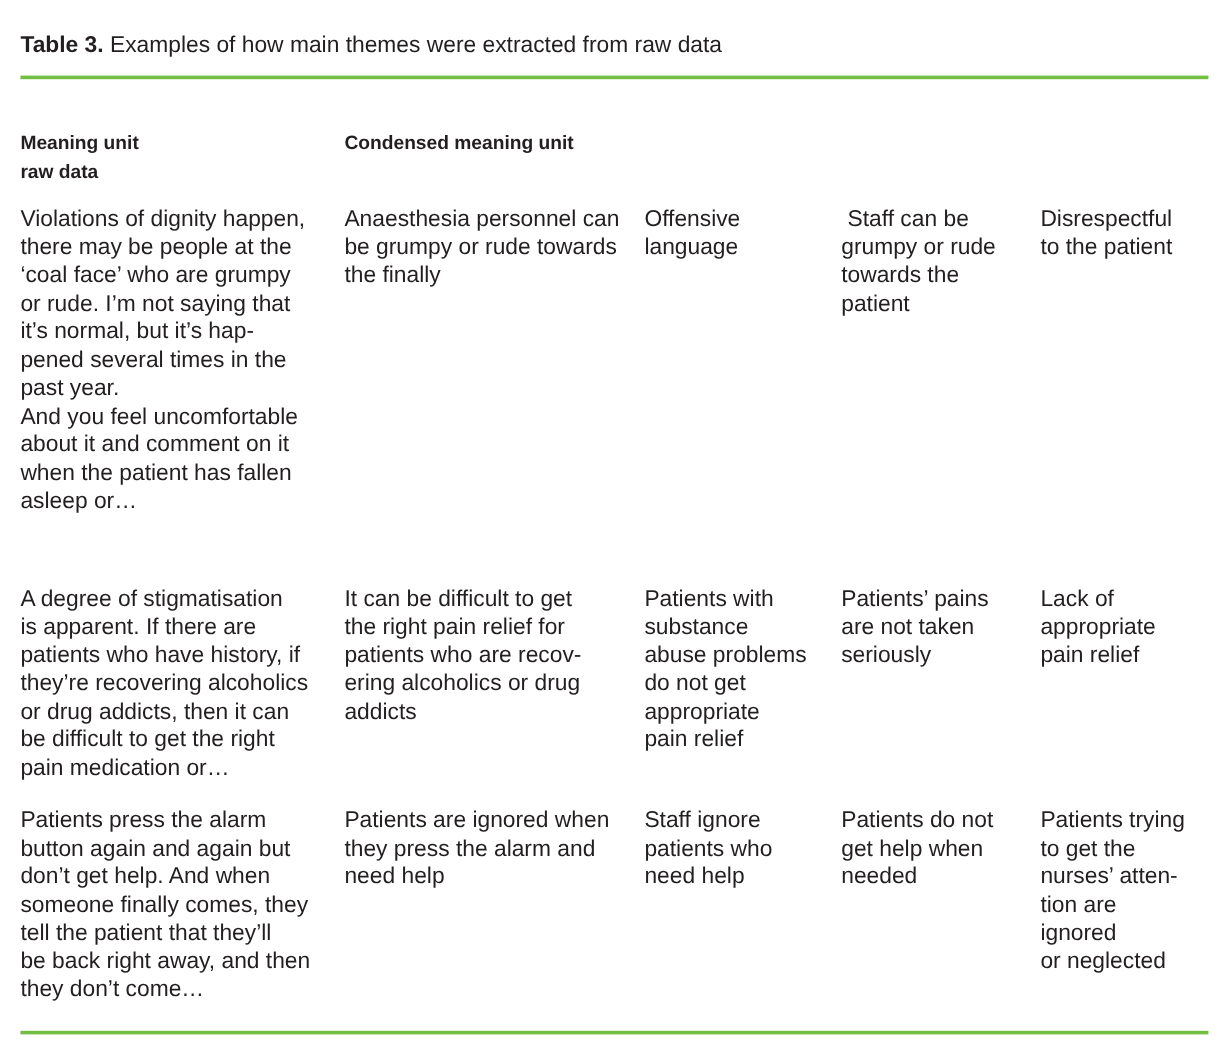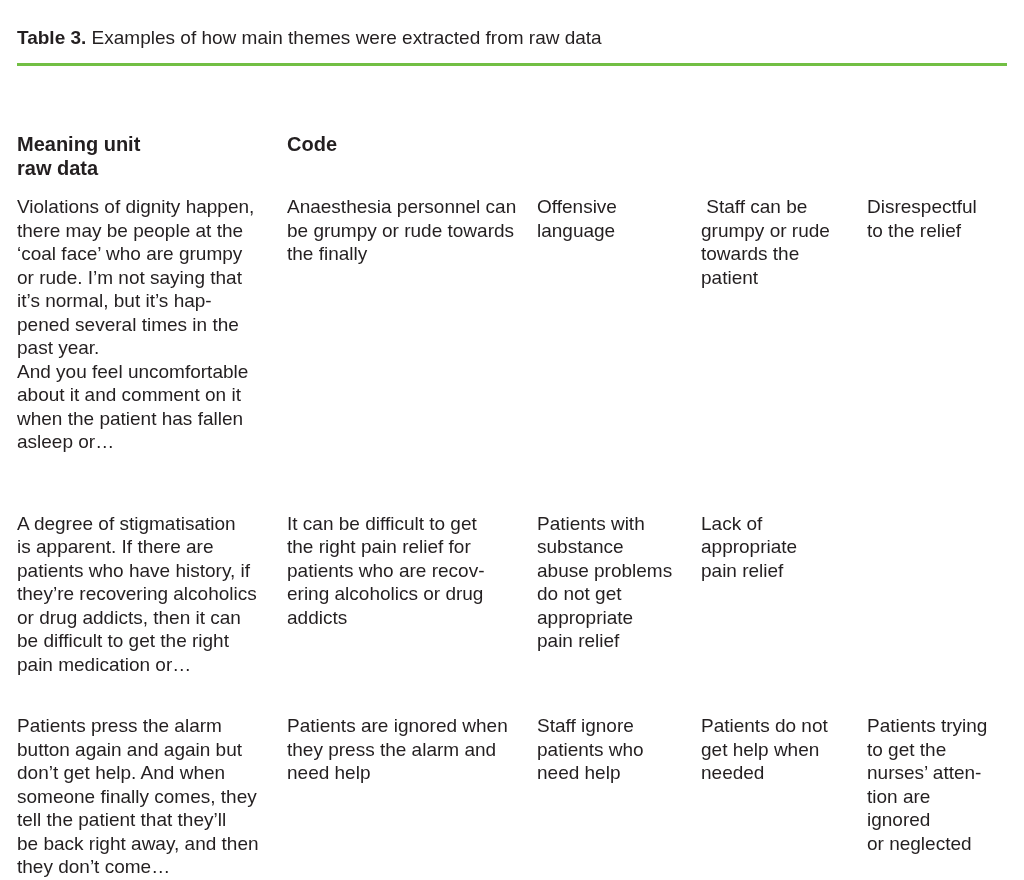--- a/index.html
+++ b/index.html
@@ -25,52 +25,52 @@
     background: #72bf44;
     border: none;
   }
   .rule-top { margin-top: 12px; }
   .rule-bottom { margin-top: 22px; }
   .grid-row {
     display: grid;
     grid-template-columns: 270px 250px 164px 166px 140px;
   }
   .thead {
-    margin-top: 66px;
+    margin-top: 42px;
     font-weight: bold;
-    font-size: 20px;
+    font-size: 16px;
     line-height: 24px;
   }
   .cell {
     white-space: pre-wrap;
     padding-right: 12px;
   }
   .trow {
     font-size: 19px;
     line-height: 23.5px;
   }
   .trow-0 { margin-top: 15px; }
   .trow-1 { margin-top: 58px; }
-  .trow-2 { margin-top: 38px; }
+  .trow-2 { margin-top: 20px; }
 </style>
 </head>
 <body>
 
 <div class="page">
 
   <div class="table-title">
     <span class="title-label">Table 3.</span><span> Examples of how main themes were extracted from raw data</span>
   </div>
 
   <div class="rule rule-top"></div>
 
   <div class="grid-row thead">
     <div class="cell">Meaning unit
 raw data</div>
-    <div class="cell">Code</div>
+    <div class="cell">Condensed meaning unit</div>
   </div>
 
   <div class="grid-row trow trow-0">
     <div class="cell">Violations of dignity happen,
 there may be people at the
 ‘coal face’ who are grumpy
 or rude. I’m not saying that
 it’s normal, but it’s hap-
 pened several times in the
 past year.
@@ -81,21 +81,21 @@
     <div class="cell">Anaesthesia personnel can
 be grumpy or rude towards
 the finally</div>
     <div class="cell">Offensive
 language</div>
     <div class="cell"> Staff can be
 grumpy or rude
 towards the
 patient</div>
     <div class="cell">Disrespectful
-to the relief</div>
+to the patient</div>
   </div>
 
   <div class="grid-row trow trow-1">
     <div class="cell">A degree of stigmatisation
 is apparent. If there are
 patients who have history, if
 they’re recovering alcoholics
 or drug addicts, then it can
 be difficult to get the right
 pain medication or…</div>
@@ -103,20 +103,23 @@
 the right pain relief for
 patients who are recov-
 ering alcoholics or drug
 addicts</div>
     <div class="cell">Patients with
 substance
 abuse problems
 do not get
 appropriate
 pain relief</div>
+    <div class="cell">Patients’ pains
+are not taken
+seriously</div>
     <div class="cell">Lack of
 appropriate
 pain relief</div>
   </div>
 
   <div class="grid-row trow trow-2">
     <div class="cell">Patients press the alarm
 button again and again but
 don’t get help. And when
 someone finally comes, they

